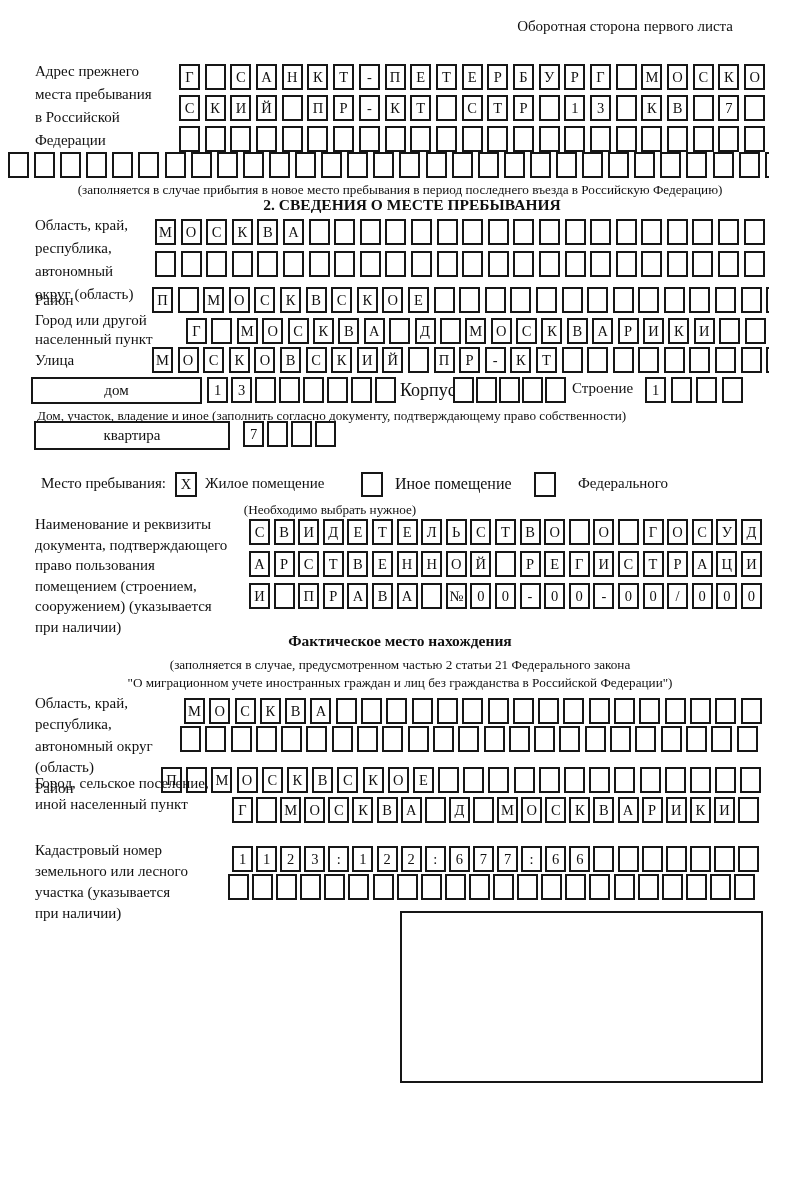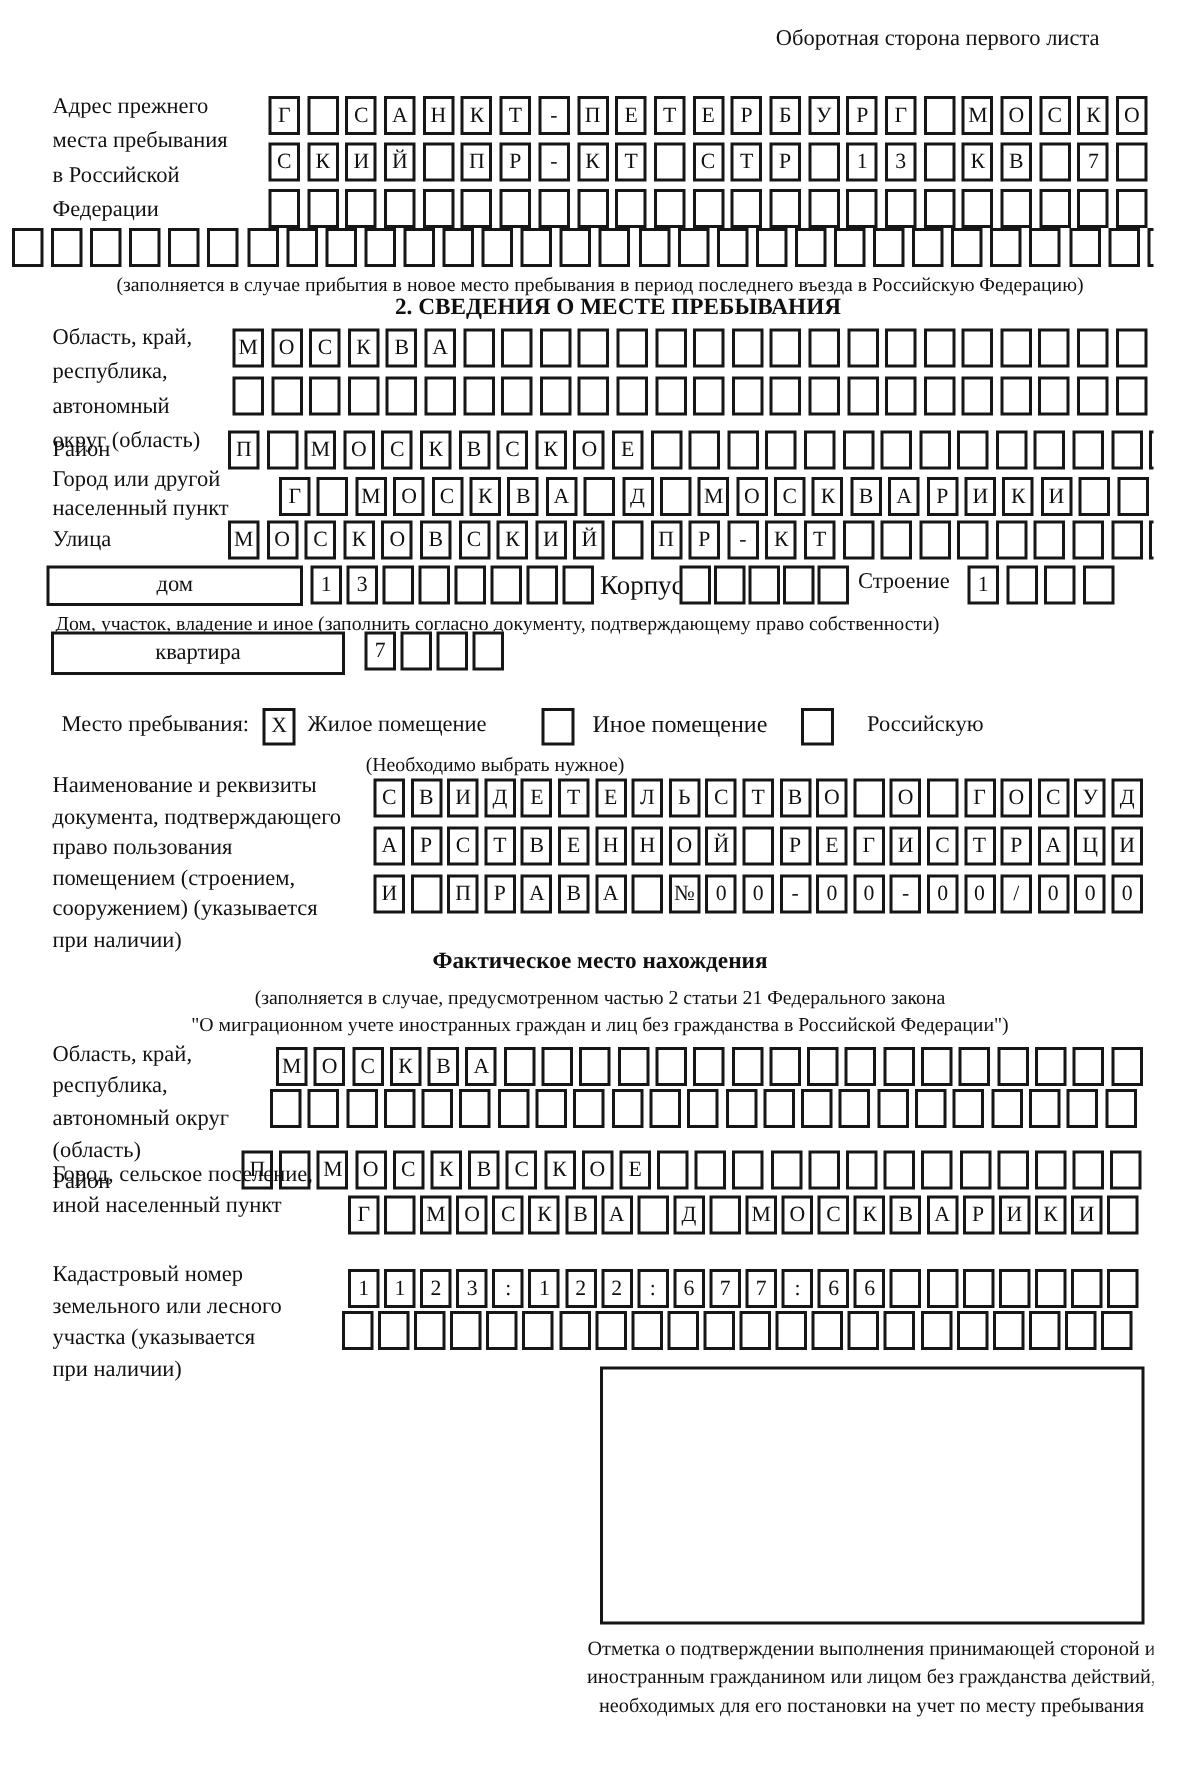--- a/index.html
+++ b/index.html
@@ -336,21 +336,21 @@
       <span class="cell"></span>
       <span class="cell"></span>
     </div>
 
   <div class="abs" style="left:41px;top:475px;font-size:15px;">Место пребывания:</div>
   <div class="chk" style="left:175px;top:472px;">X</div>
   <div class="abs" style="left:205px;top:475px;font-size:15px;">Жилое помещение</div>
   <div class="chk" style="left:361px;top:472px;"></div>
   <div class="abs" style="left:395px;top:475px;font-size:16px;">Иное помещение</div>
   <div class="chk" style="left:534px;top:472px;"></div>
-  <div class="abs" style="left:578px;top:475px;font-size:15px;">Российскую</div>
+  <div class="abs" style="left:578px;top:475px;font-size:15px;">Федерального</div>
   <div class="cap center" style="left:205px;top:501px;width:250px;">(Необходимо выбрать нужное)</div>
 
   <div class="lbl" style="left:35px;top:514px;line-height:20.6px;">Наименование и реквизиты
 документа, подтверждающего
 право пользования
 помещением (строением,
 сооружением) (указывается
 при наличии)</div>
   <div class="cellrow" style="left:249px;top:519px;gap:3.6px;">
       <span class="cell">С</span>
@@ -583,15 +583,14 @@
       <span class="cell"></span>
       <span class="cell"></span>
       <span class="cell"></span>
       <span class="cell"></span>
       <span class="cell"></span>
       <span class="cell"></span>
       <span class="cell"></span>
     </div>
 
   <div class="bigbox" style="left:400px;top:911px;width:359px;height:168px;"></div>
-  <div class="cap center" style="left:381px;top:1089px;width:400px;line-height:19px;font-size:13.5px;">Отметка о подтверждении выполнения принимающей стороной и иностранным гражданином или лицом без гражданства действий, необходимых для его постановки на учет по месту пребывания</div>
 
 </div>
 
 </body></html>

